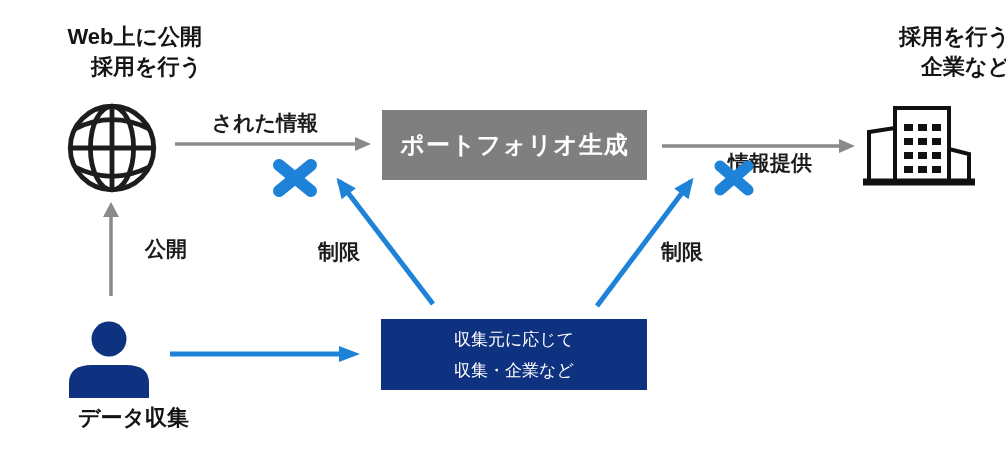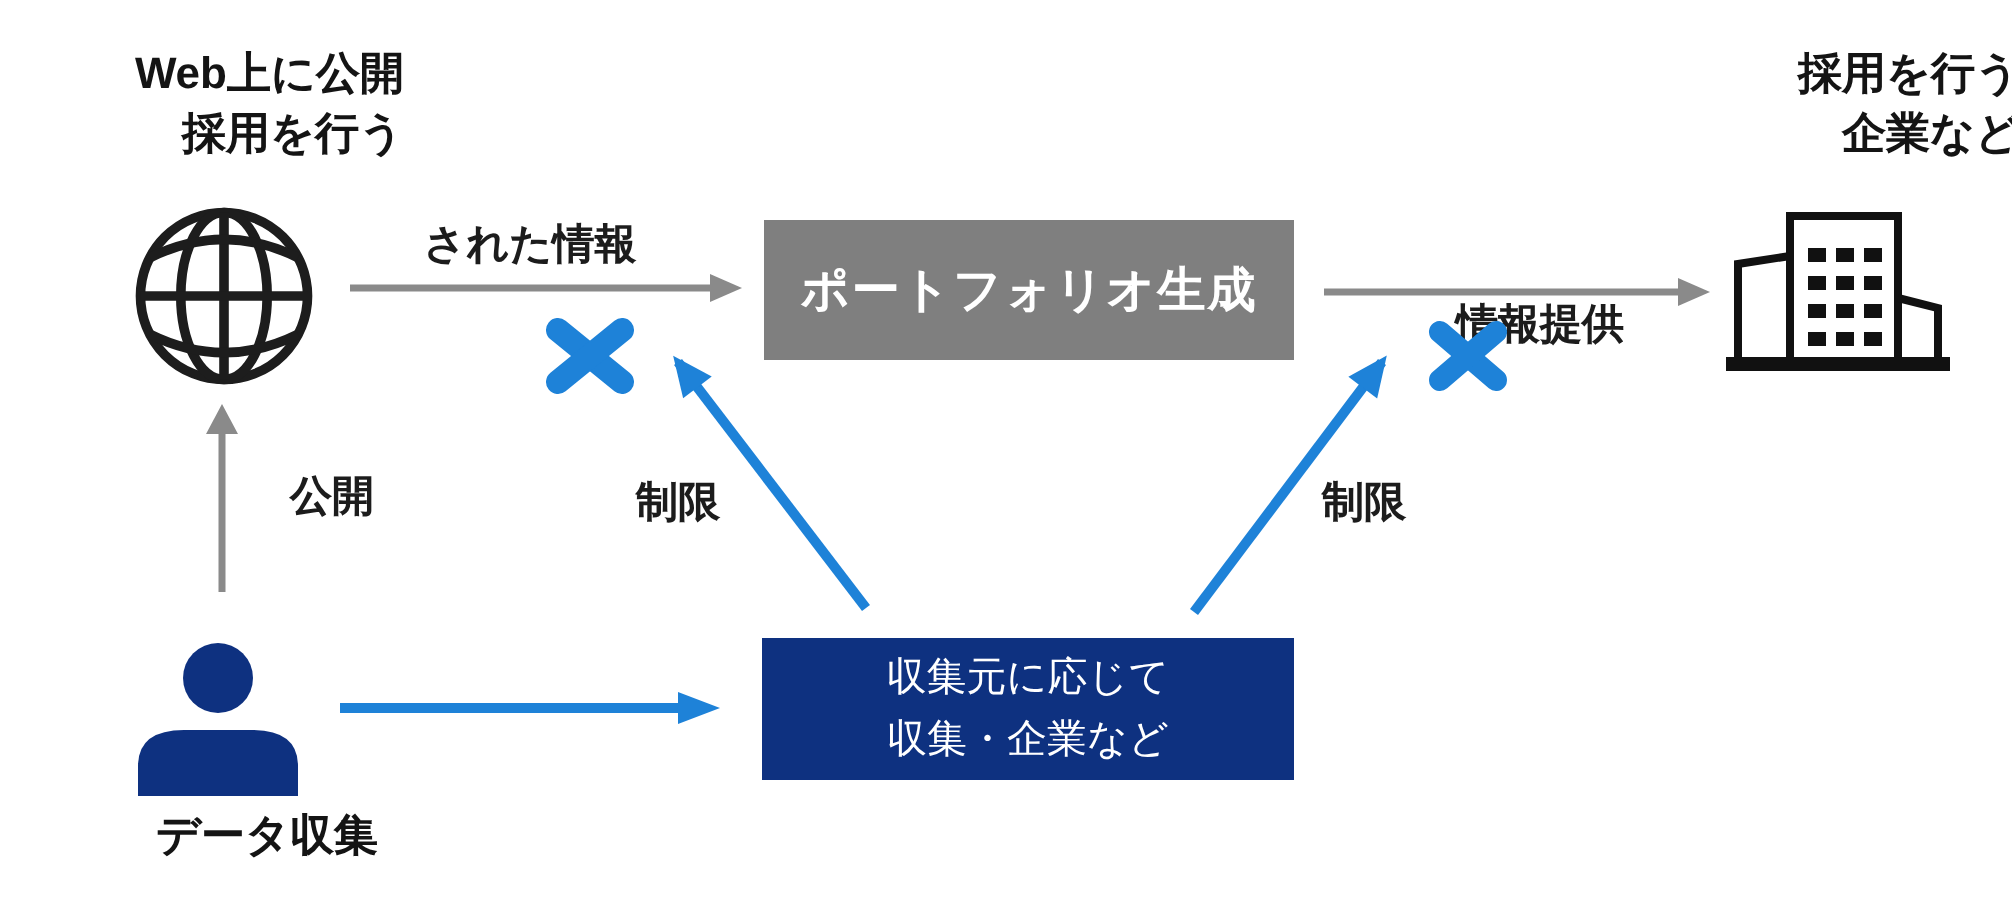--- a/index.html
+++ b/index.html
@@ -13,21 +13,21 @@
     font-weight:700;color:#1c1c1c;font-size:21px;line-height:29px;
     white-space:nowrap;
   }
   .lbl.center{text-align:center;}
   .node-label{font-size:22px;line-height:30px;text-align:right;font-weight:700;color:#141414;}
   .box{
     display:flex;align-items:center;justify-content:center;
     color:#ffffff;text-align:center;
   }
   .box-gray{background:#7f7f7f;font-size:24px;font-weight:700;letter-spacing:1px;}
-  .box-navy{background:#0e3180;font-size:20px;font-weight:500;line-height:31px;}
+  .box-navy{background:#0e3180;font-size:17px;font-weight:500;line-height:31px;}
   svg{display:block;}
 </style>
 </head>
 <body>
 
 <div class="stage">
 
   <div class="abs node-label" style="left:22px;top:22px;width:180px;">
     <div>Web上に公開</div>
     <div>採用を行う</div>

